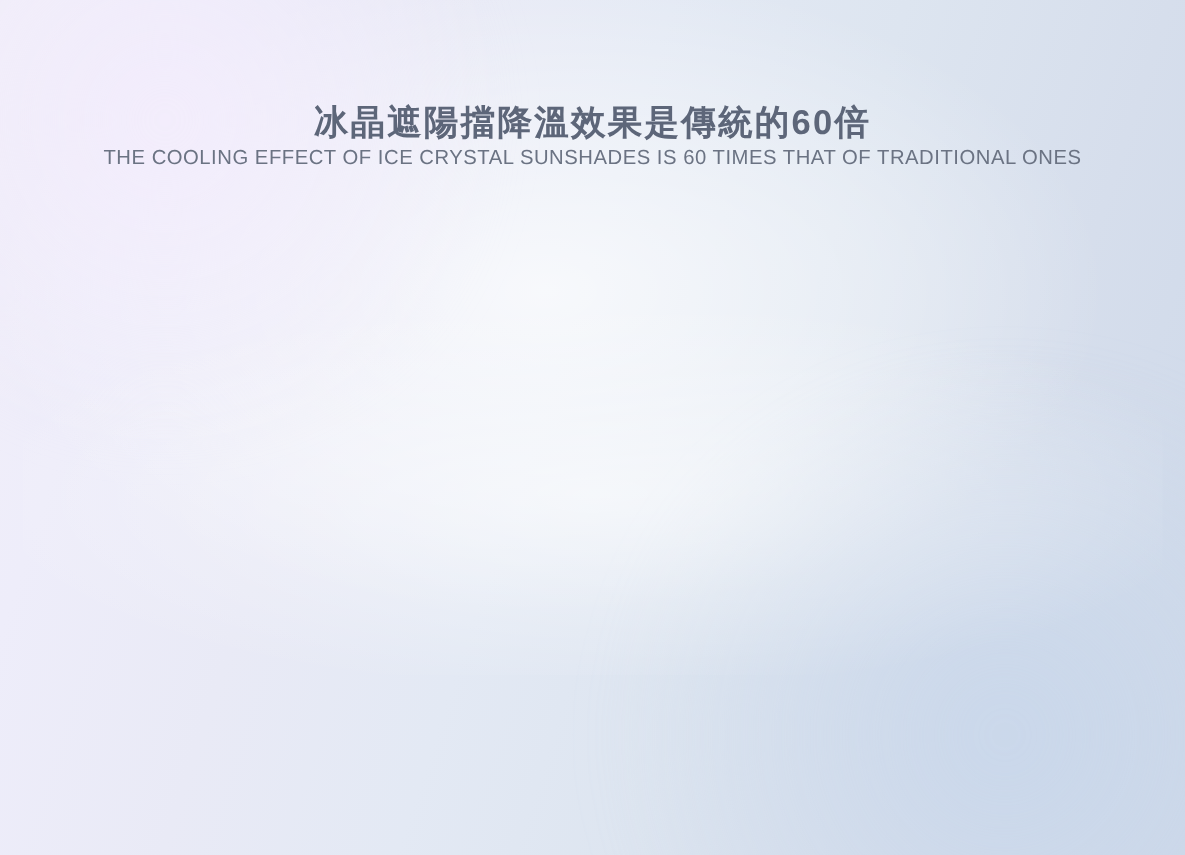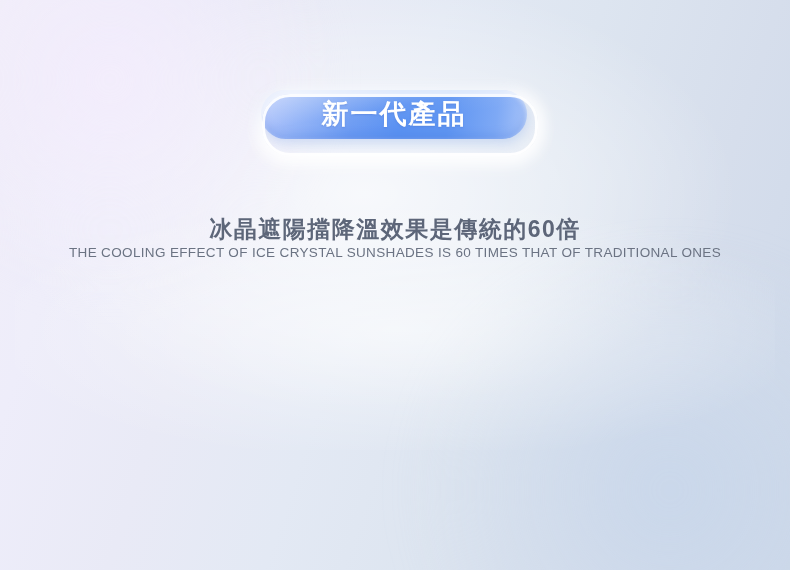--- a/index.html
+++ b/index.html
@@ -178,26 +178,20 @@
 <body>
 
 <div id="banner">
 
   <div id="bg-bloom-left"></div>
   <div id="bg-bloom-right"></div>
   <div id="bg-sheen"></div>
 
   <div id="content">
 
-    <div id="badge-wrap">
-      <div id="badge">
-        <span id="badge-label">新一代產品</span>
-      </div>
-      <div id="badge-halo"></div>
-    </div>
 
 
     <div id="sub-cn">冰晶遮陽擋降溫效果是傳統的60倍</div>
 
     <div id="sub-en">THE COOLING EFFECT OF ICE CRYSTAL SUNSHADES IS 60 TIMES THAT OF TRADITIONAL ONES</div>
 
   </div>
 </div>
 
 </body></html>

